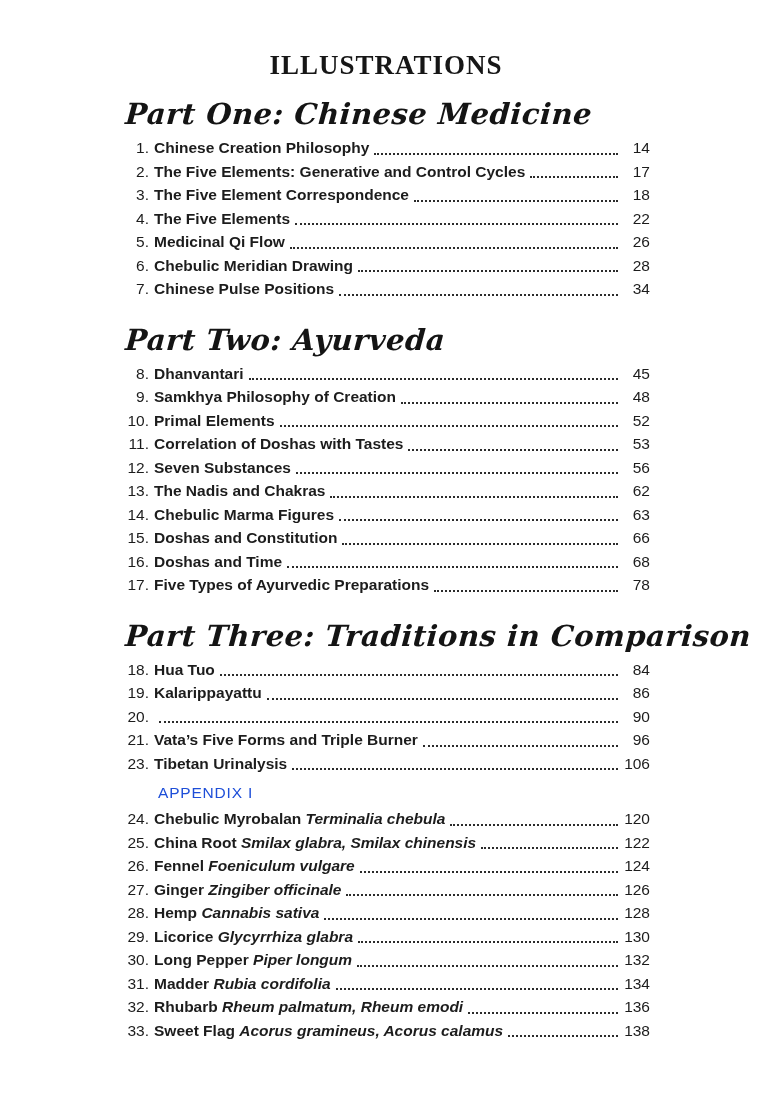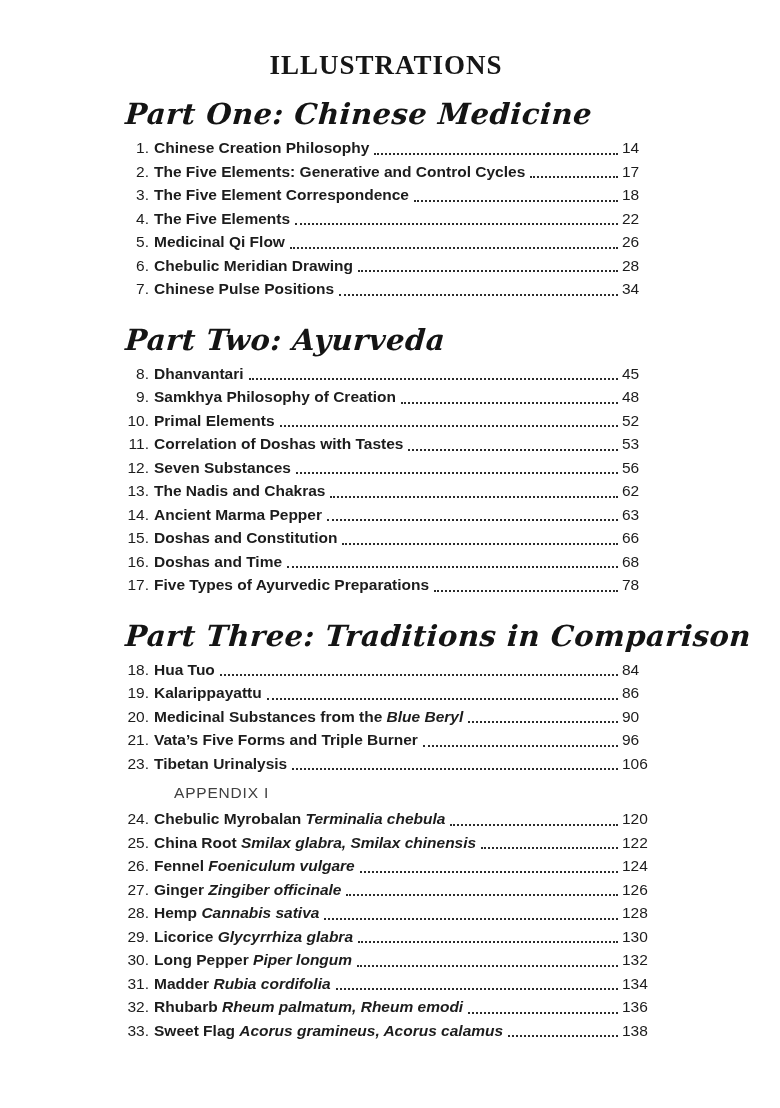--- a/index.html
+++ b/index.html
@@ -36,26 +36,26 @@
     font-size: 29px;
     line-height: 37px;
     letter-spacing: 0.5px;
     color: #141414;
     transform: skewX(-4deg);
     transform-origin: left bottom;
     white-space: nowrap;
   }
   .part-heading.gap2 { margin-top: 21px; }
   .appendix-heading {
-    margin: 7px 0 3px 52px;
+    margin: 7px 0 3px 36px;
     font-size: 15.5px;
     font-weight: 500;
     letter-spacing: 0.8px;
     line-height: 22px;
-    color: #404040;
+    color: #1d4ed8;
   }
   .list { }
   .row {
     display: flex;
     font-size: 15.5px;
   }
   .row .num {
     flex: none;
     width: 27px;
     text-align: right;
@@ -72,20 +72,21 @@
   .row .leader {
     flex: 1;
     align-self: flex-end;
     border-bottom: 2px dotted #2b2b2b;
     margin: 0 4px 5px 5px;
     min-width: 12px;
   }
   .row .pg {
     flex: none;
     min-width: 28px;
+    text-align: right;
     line-height: 23.5px;
   }
 </style>
 </head>
 <body>
 
 <div class="page">
 
   <h1 class="book-title">ILLUSTRATIONS</h1>
 
@@ -185,21 +186,21 @@
 
         <div class="row">
           <span class="num">13.</span>
           <span class="t"><span>The Nadis and Chakras</span><i></i></span>
           <span class="leader"></span>
           <span class="pg">62</span>
         </div>
 
         <div class="row">
           <span class="num">14.</span>
-          <span class="t"><span>Ancient Marma Pepper</span><i></i></span>
+          <span class="t"><span>Chebulic Marma Figures</span><i></i></span>
           <span class="leader"></span>
           <span class="pg">63</span>
         </div>
 
         <div class="row">
           <span class="num">15.</span>
           <span class="t"><span>Doshas and Constitution</span><i></i></span>
           <span class="leader"></span>
           <span class="pg">66</span>
         </div>
@@ -233,21 +234,20 @@
 
         <div class="row">
           <span class="num">19.</span>
           <span class="t"><span>Kalarippayattu</span><i></i></span>
           <span class="leader"></span>
           <span class="pg">86</span>
         </div>
 
         <div class="row">
           <span class="num">20.</span>
-          <span class="t"><span>Medicinal Substances from the </span><i>Blue Beryl</i></span>
           <span class="leader"></span>
           <span class="pg">90</span>
         </div>
 
         <div class="row">
           <span class="num">21.</span>
           <span class="t"><span>Vata’s Five Forms and Triple Burner</span><i></i></span>
           <span class="leader"></span>
           <span class="pg">96</span>
         </div>

